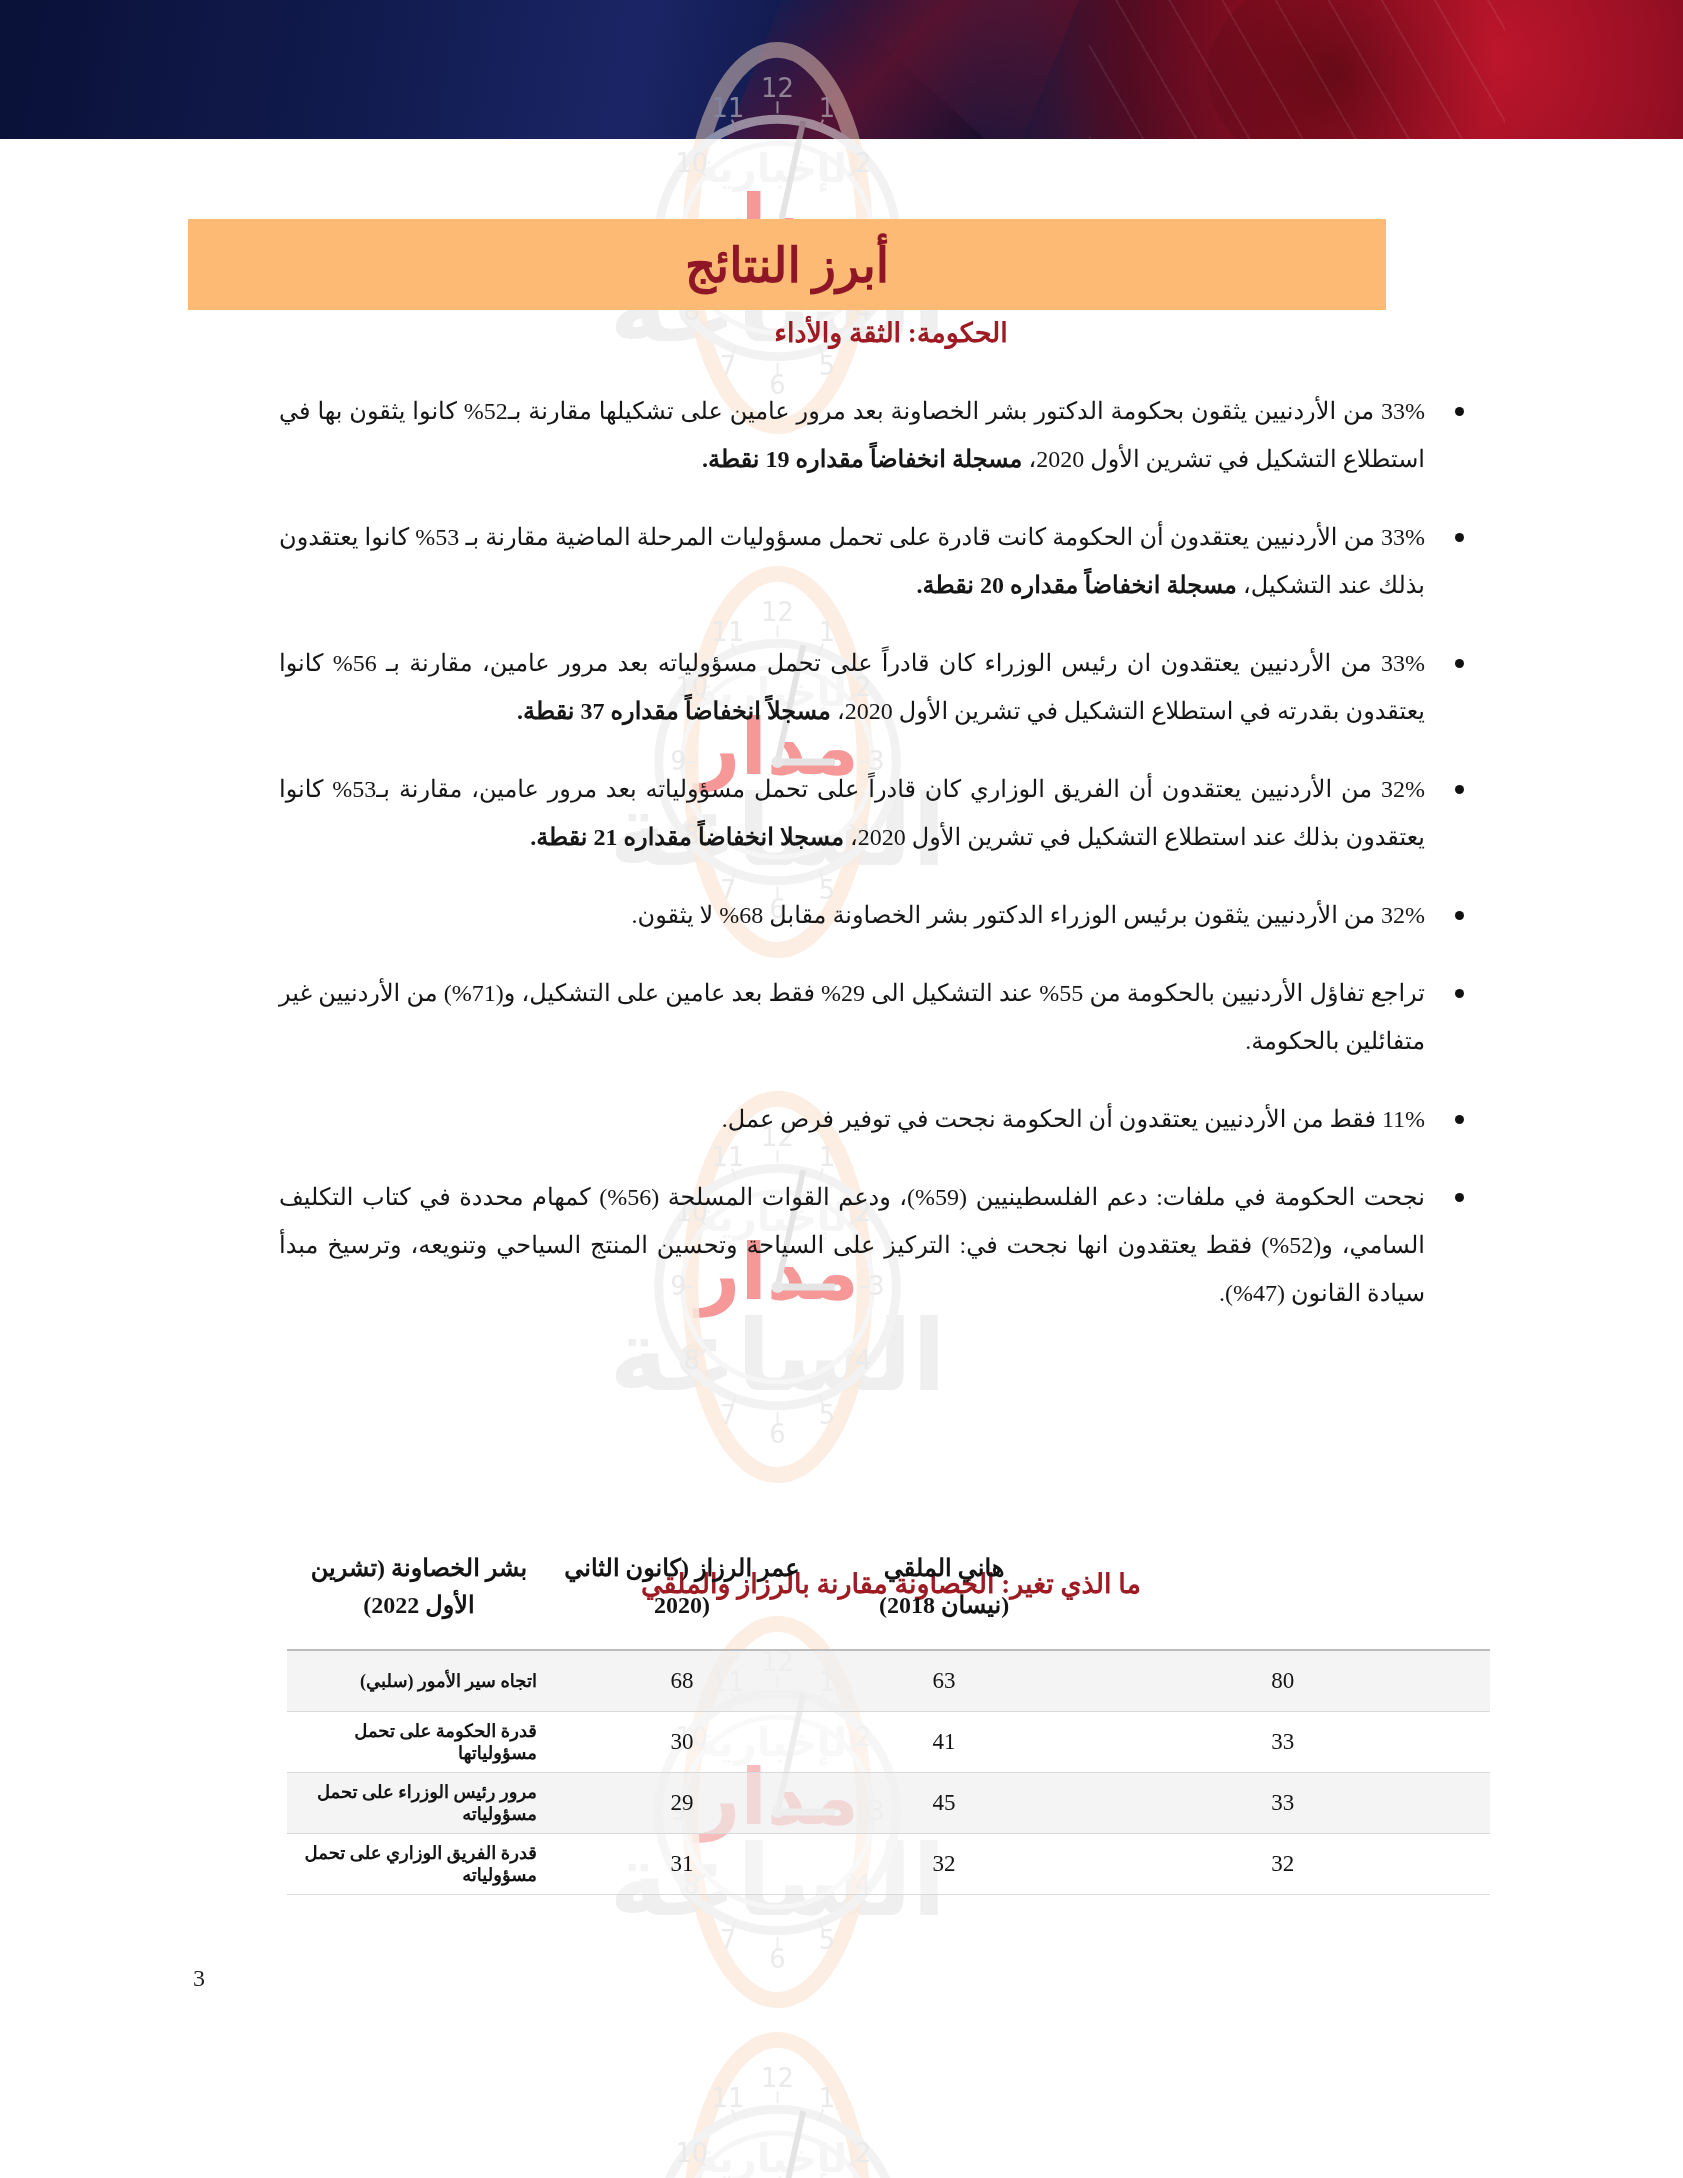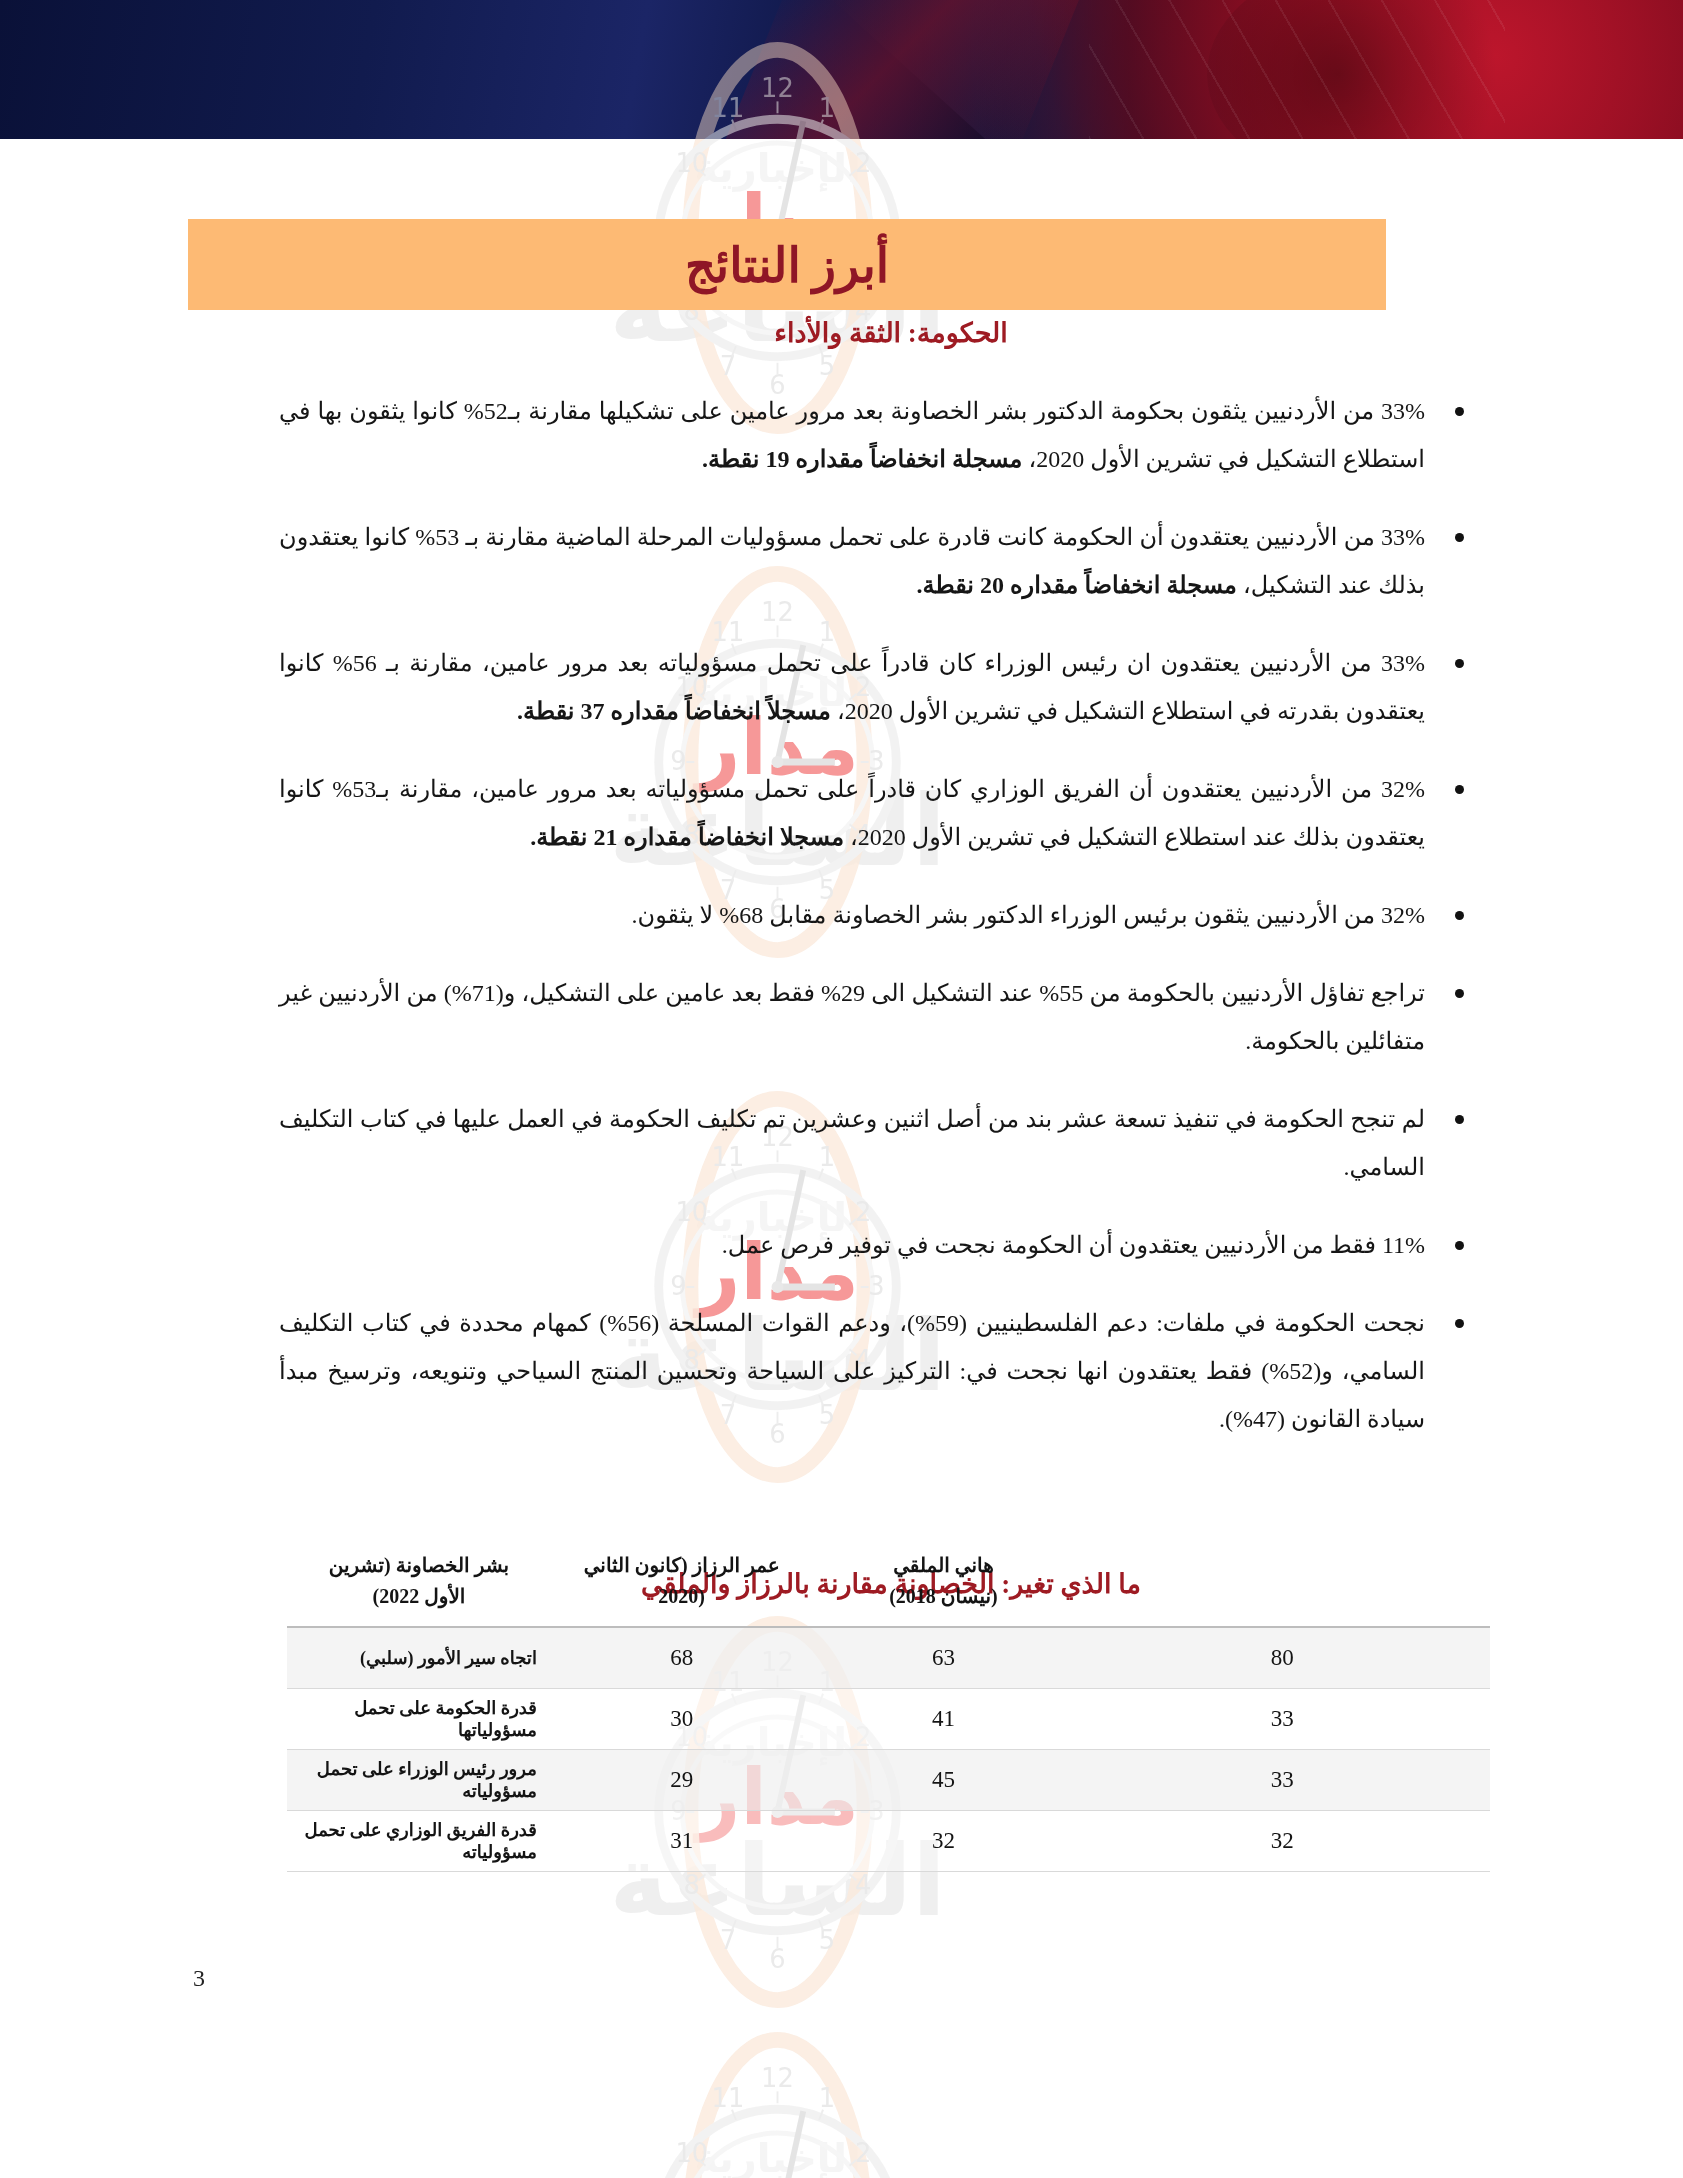--- a/index.html
+++ b/index.html
@@ -180,25 +180,25 @@
   }
   .results-table th,
   .results-table td {
     border: none;
     padding: 6px 10px;
     font-size: 22px;
     color: #141414;
   }
   .results-table thead th {
     font-weight: 700;
-    font-size: 20px;
+    font-size: 24px;
     line-height: 1.55;
     vertical-align: top;
     border-bottom: 2px solid #bdbdbd;
-    padding-bottom: 14px;
+    padding-bottom: 25px;
   }
   .results-table thead th.lbl-col { width: 426px; }
   .results-table thead th.num-col { width: 257px; text-align: center; }
   .results-table tbody td.row-label {
     text-align: right;
     font-weight: 700;
     font-size: 18px;
     padding-right: 14px;
   }
   .results-table tbody td.num {
@@ -439,21 +439,20 @@
 
   <div class="section-heading h1pos">الحكومة: الثقة والأداء</div>
 
   <ul class="bullets">
     <li class="bullet">33% من الأردنيين يثقون بحكومة الدكتور بشر الخصاونة بعد مرور عامين على تشكيلها مقارنة بـ52% كانوا يثقون بها في استطلاع التشكيل في تشرين الأول 2020، <b>مسجلة انخفاضاً مقداره 19 نقطة.</b></li>
     <li class="bullet">33% من الأردنيين يعتقدون أن الحكومة كانت قادرة على تحمل مسؤوليات المرحلة الماضية مقارنة بـ 53% كانوا يعتقدون بذلك عند التشكيل، <b>مسجلة انخفاضاً مقداره 20 نقطة.</b></li>
     <li class="bullet">33% من الأردنيين يعتقدون ان رئيس الوزراء كان قادراً على تحمل مسؤولياته بعد مرور عامين، مقارنة بـ 56% كانوا يعتقدون بقدرته في استطلاع التشكيل في تشرين الأول 2020، <b>مسجلاً انخفاضاً مقداره 37 نقطة.</b></li>
     <li class="bullet">32% من الأردنيين يعتقدون أن الفريق الوزاري كان قادراً على تحمل مسؤولياته بعد مرور عامين، مقارنة بـ53% كانوا يعتقدون بذلك عند استطلاع التشكيل في تشرين الأول 2020، <b>مسجلا انخفاضاً مقداره 21 نقطة.</b></li>
     <li class="bullet">32% من الأردنيين يثقون برئيس الوزراء الدكتور بشر الخصاونة مقابل 68% لا يثقون.</li>
     <li class="bullet">تراجع تفاؤل الأردنيين بالحكومة من 55% عند التشكيل الى 29% فقط بعد عامين على التشكيل، و(71%) من الأردنيين غير متفائلين بالحكومة.</li>
-    <li class="bullet">لم تنجح الحكومة في تنفيذ تسعة عشر بند من أصل اثنين وعشرين تم تكليف الحكومة في العمل عليها في كتاب التكليف السامي.</li>
     <li class="bullet">11% فقط من الأردنيين يعتقدون أن الحكومة نجحت في توفير فرص عمل.</li>
     <li class="bullet">نجحت الحكومة في ملفات: دعم الفلسطينيين (59%)، ودعم القوات المسلحة (56%) كمهام محددة في كتاب التكليف السامي، و(52%) فقط يعتقدون انها نجحت في: التركيز على السياحة وتحسين المنتج السياحي وتنويعه، وترسيخ مبدأ سيادة القانون (47%).</li>
   </ul>
 
   <div class="section-heading h2pos">ما الذي تغير: الخصاونة مقارنة بالرزاز والملقي</div>
 
   <table class="results-table">
     <thead>
       <tr>
         <th class="lbl-col"></th>

